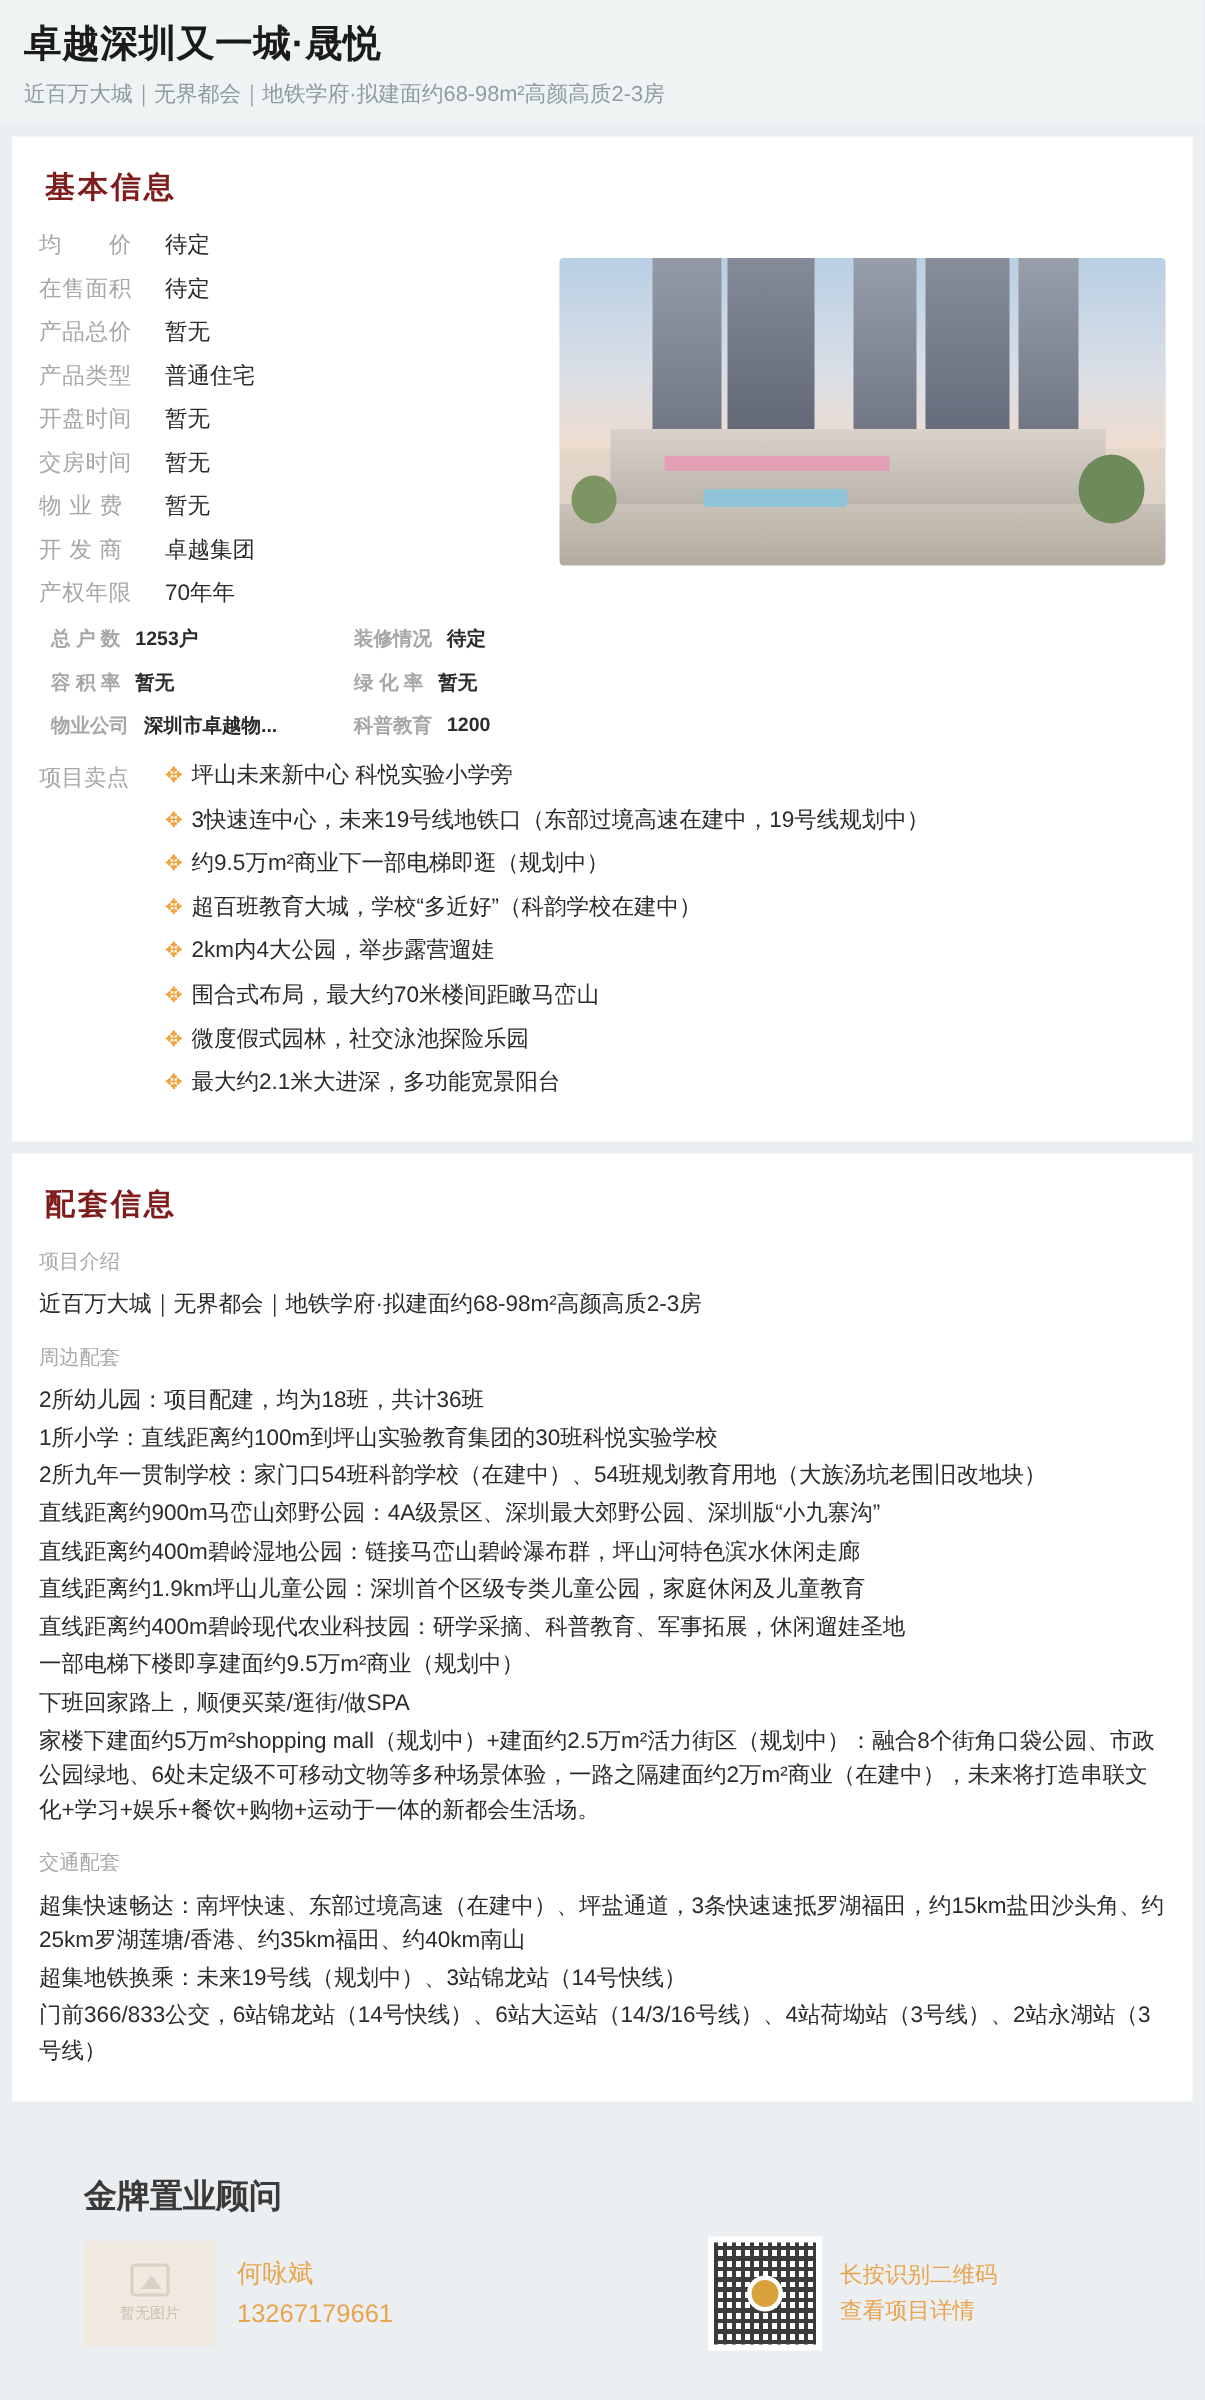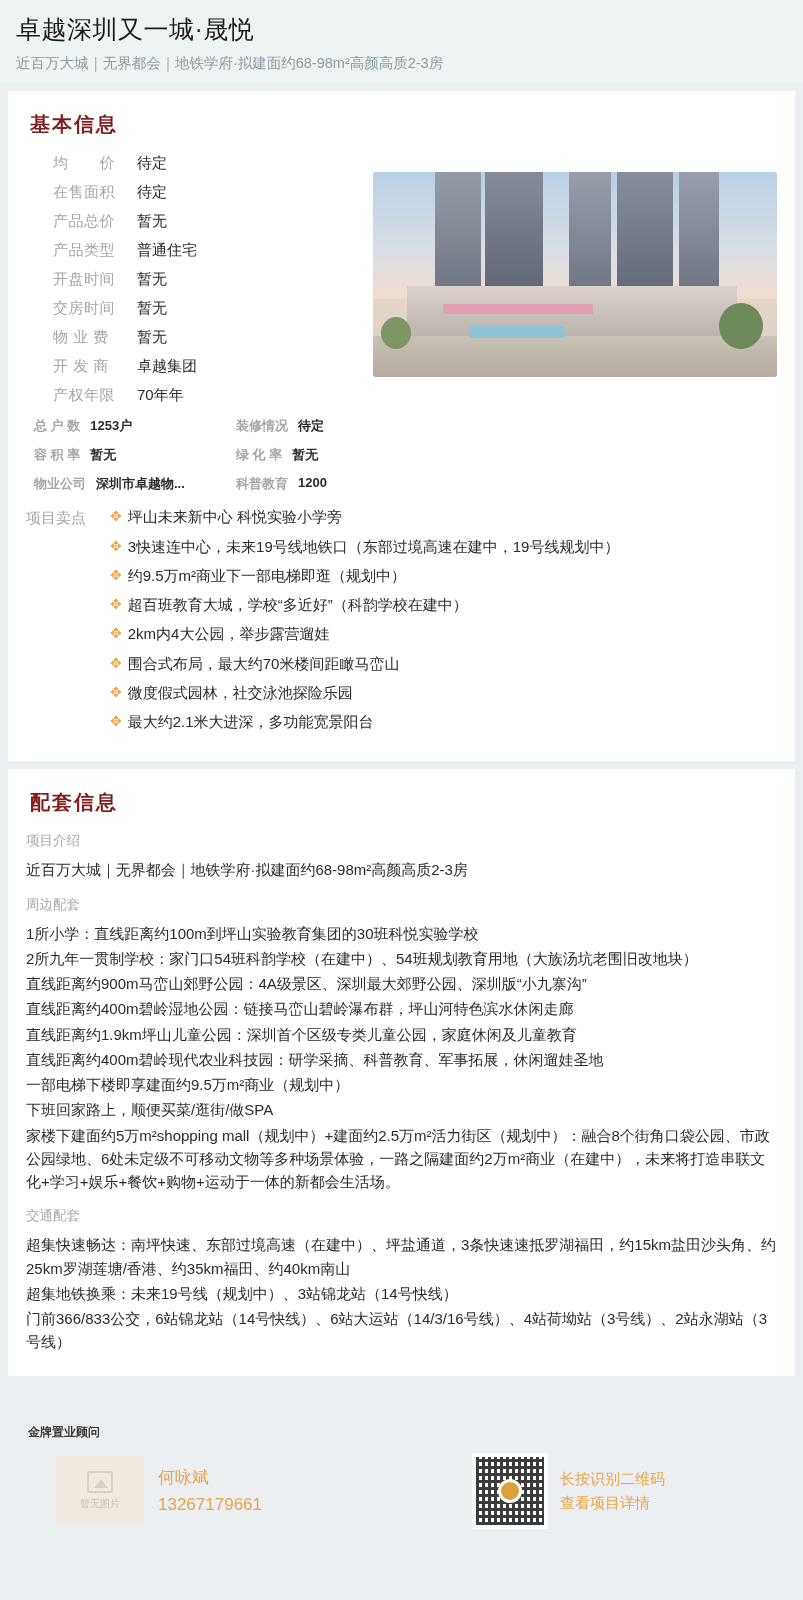--- a/index.html
+++ b/index.html
@@ -16,21 +16,21 @@
     overflow: hidden;
   }
 
   
   .header {
     background: #eef3f4;
     padding: 14px 16px 10px 16px;
   }
   .header-title {
     font-size: 25px;
-    font-weight: normal;
+    font-weight: bold;
     color: #1b1b1b;
     letter-spacing: 0.5px;
     line-height: 1.2;
   }
   .header-sub {
     margin-top: 9px;
     font-size: 14.5px;
     color: #8f9b9f;
     line-height: 1.4;
   }
@@ -92,21 +92,21 @@
     border-radius: 50%;
     background: #6f8a5a;
   }
   .photo .tr1 { right: 14px; }
   .photo .tr2 { left: 8px; width: 30px; height: 32px; background:#7d9463; }
   .photo .pool {
     position: absolute; left: 96px; width: 96px; bottom: 19%;
     height: 12px; background: #8fc3d8; border-radius: 3px;
   }
 
-  .kv-left { width: 330px; margin-left: 27px; }
+  .kv-left { width: 330px; }
   .kv-row {
     display: flex;
     align-items: flex-start;
     margin-bottom: 10px;
     font-size: 15px;
   }
   .kv-label {
     color: #a7a7a7;
     width: 84px;
     flex: 0 0 84px;
@@ -164,23 +164,24 @@
   }
 
   
   .advisor {
     margin: 30px 8px 0 8px;
     padding: 18px 20px 24px 20px;
     background: transparent;
     position: relative;
   }
   .advisor-title {
-    font-size: 12px;
+    font-size: 22px;
     font-weight: bold;
     color: #3a3a3a;
+    margin-left: 28px;
     margin-bottom: 12px;
   }
   .advisor-body {
     display: flex;
     align-items: center;
   }
   .advisor-left {
     display: flex; align-items: center;
     margin-left: 28px;
   }
@@ -386,20 +387,21 @@
     </div>
   </div>
 
   <div class="card">
     <div class="section-title">配套信息</div>
 
     <div class="sub-label">项目介绍</div>
     <p class="para">近百万大城｜无界都会｜地铁学府·拟建面约68-98m²高颜高质2-3房</p>
 
     <div class="sub-label">周边配套</div>
+    <p class="para">2所幼儿园：项目配建，均为18班，共计36班</p>
     <p class="para">1所小学：直线距离约100m到坪山实验教育集团的30班科悦实验学校</p>
     <p class="para">2所九年一贯制学校：家门口54班科韵学校（在建中）、54班规划教育用地（大族汤坑老围旧改地块）</p>
     <p class="para">直线距离约900m马峦山郊野公园：4A级景区、深圳最大郊野公园、深圳版“小九寨沟”</p>
     <p class="para">直线距离约400m碧岭湿地公园：链接马峦山碧岭瀑布群，坪山河特色滨水休闲走廊</p>
     <p class="para">直线距离约1.9km坪山儿童公园：深圳首个区级专类儿童公园，家庭休闲及儿童教育</p>
     <p class="para">直线距离约400m碧岭现代农业科技园：研学采摘、科普教育、军事拓展，休闲遛娃圣地</p>
     <p class="para">一部电梯下楼即享建面约9.5万m²商业（规划中）</p>
     <p class="para">下班回家路上，顺便买菜/逛街/做SPA</p>
     <p class="para">家楼下建面约5万m²shopping mall（规划中）+建面约2.5万m²活力街区（规划中）：融合8个街角口袋公园、市政公园绿地、6处未定级不可移动文物等多种场景体验，一路之隔建面约2万m²商业（在建中），未来将打造串联文化+学习+娱乐+餐饮+购物+运动于一体的新都会生活场。</p>
 

